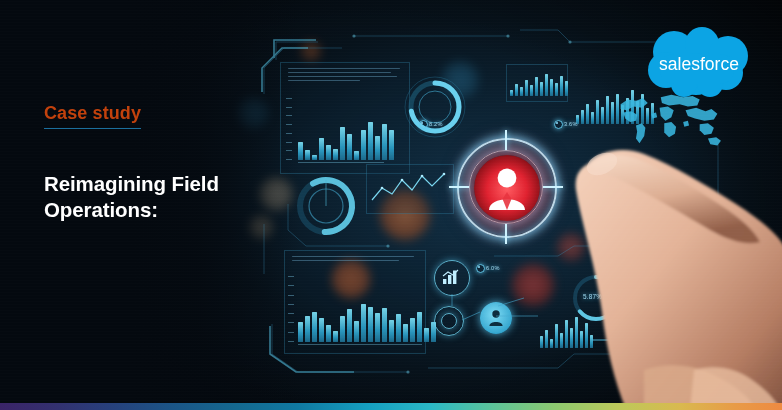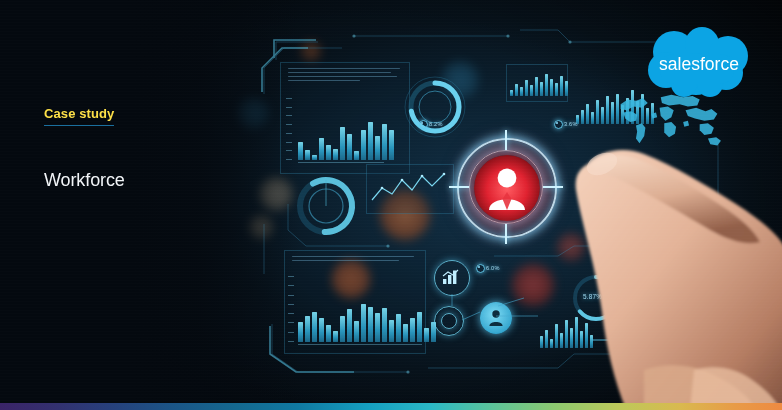--- a/index.html
+++ b/index.html
@@ -31,22 +31,22 @@
     background:linear-gradient(90deg,#04090f 0%,#04090f 42%,rgba(4,9,15,.86) 66%,rgba(4,9,15,0) 100%);
   }
 
   
   .bokeh{position:absolute;border-radius:50%;filter:blur(5px);pointer-events:none;}
 
   
   .copy{position:absolute;left:44px;top:104px;width:250px;z-index:40;}
   .eyebrow{
     display:inline-block;
-    color:#fde047;
-    font-size:13px;font-weight:bold;letter-spacing:.1px;
+    color:#c2410c;
+    font-size:18px;font-weight:bold;letter-spacing:.1px;
     border-bottom:1.6px solid #1a6f9e;
     padding-bottom:4px;
     line-height:1.1;
   }
   .headline{margin-top:42px;color:#ffffff;}
   .h-strong{font-size:20.5px;font-weight:bold;line-height:1.3;letter-spacing:-.1px;}
   .h-light{font-size:18px;font-weight:400;line-height:1.38;letter-spacing:-.1px;margin-top:1px;color:#f2f5f8;}
 
   
   .sf-logo{position:absolute;right:22px;top:26px;width:122px;height:74px;z-index:50;}
@@ -454,21 +454,21 @@
     <ellipse cx="62" cy="44" rx="16" ry="10" fill="#f7dfcd" opacity="0.55" transform="rotate(-24 62 44)"></ellipse>
   </svg>
 
   <div class="bg-vignette"></div>
   <div class="scan"></div>
   <div class="left-fade"></div>
 
   <div class="copy">
     <div class="eyebrow">Case study</div>
     <div class="headline">
-      <div class="h-light">Workforce</div>
+      <div class="h-strong">Reimagining Field Operations:</div>
     </div>
   </div>
 
   <svg class="sf-logo" viewBox="0 0 122 74">
     <g fill="#0CA4E4">
       <circle cx="36" cy="26" r="21"></circle>
       <circle cx="64" cy="18" r="17"></circle>
       <circle cx="90" cy="30" r="20"></circle>
       <circle cx="28" cy="44" r="18"></circle>
       <circle cx="58" cy="48" r="21"></circle>

